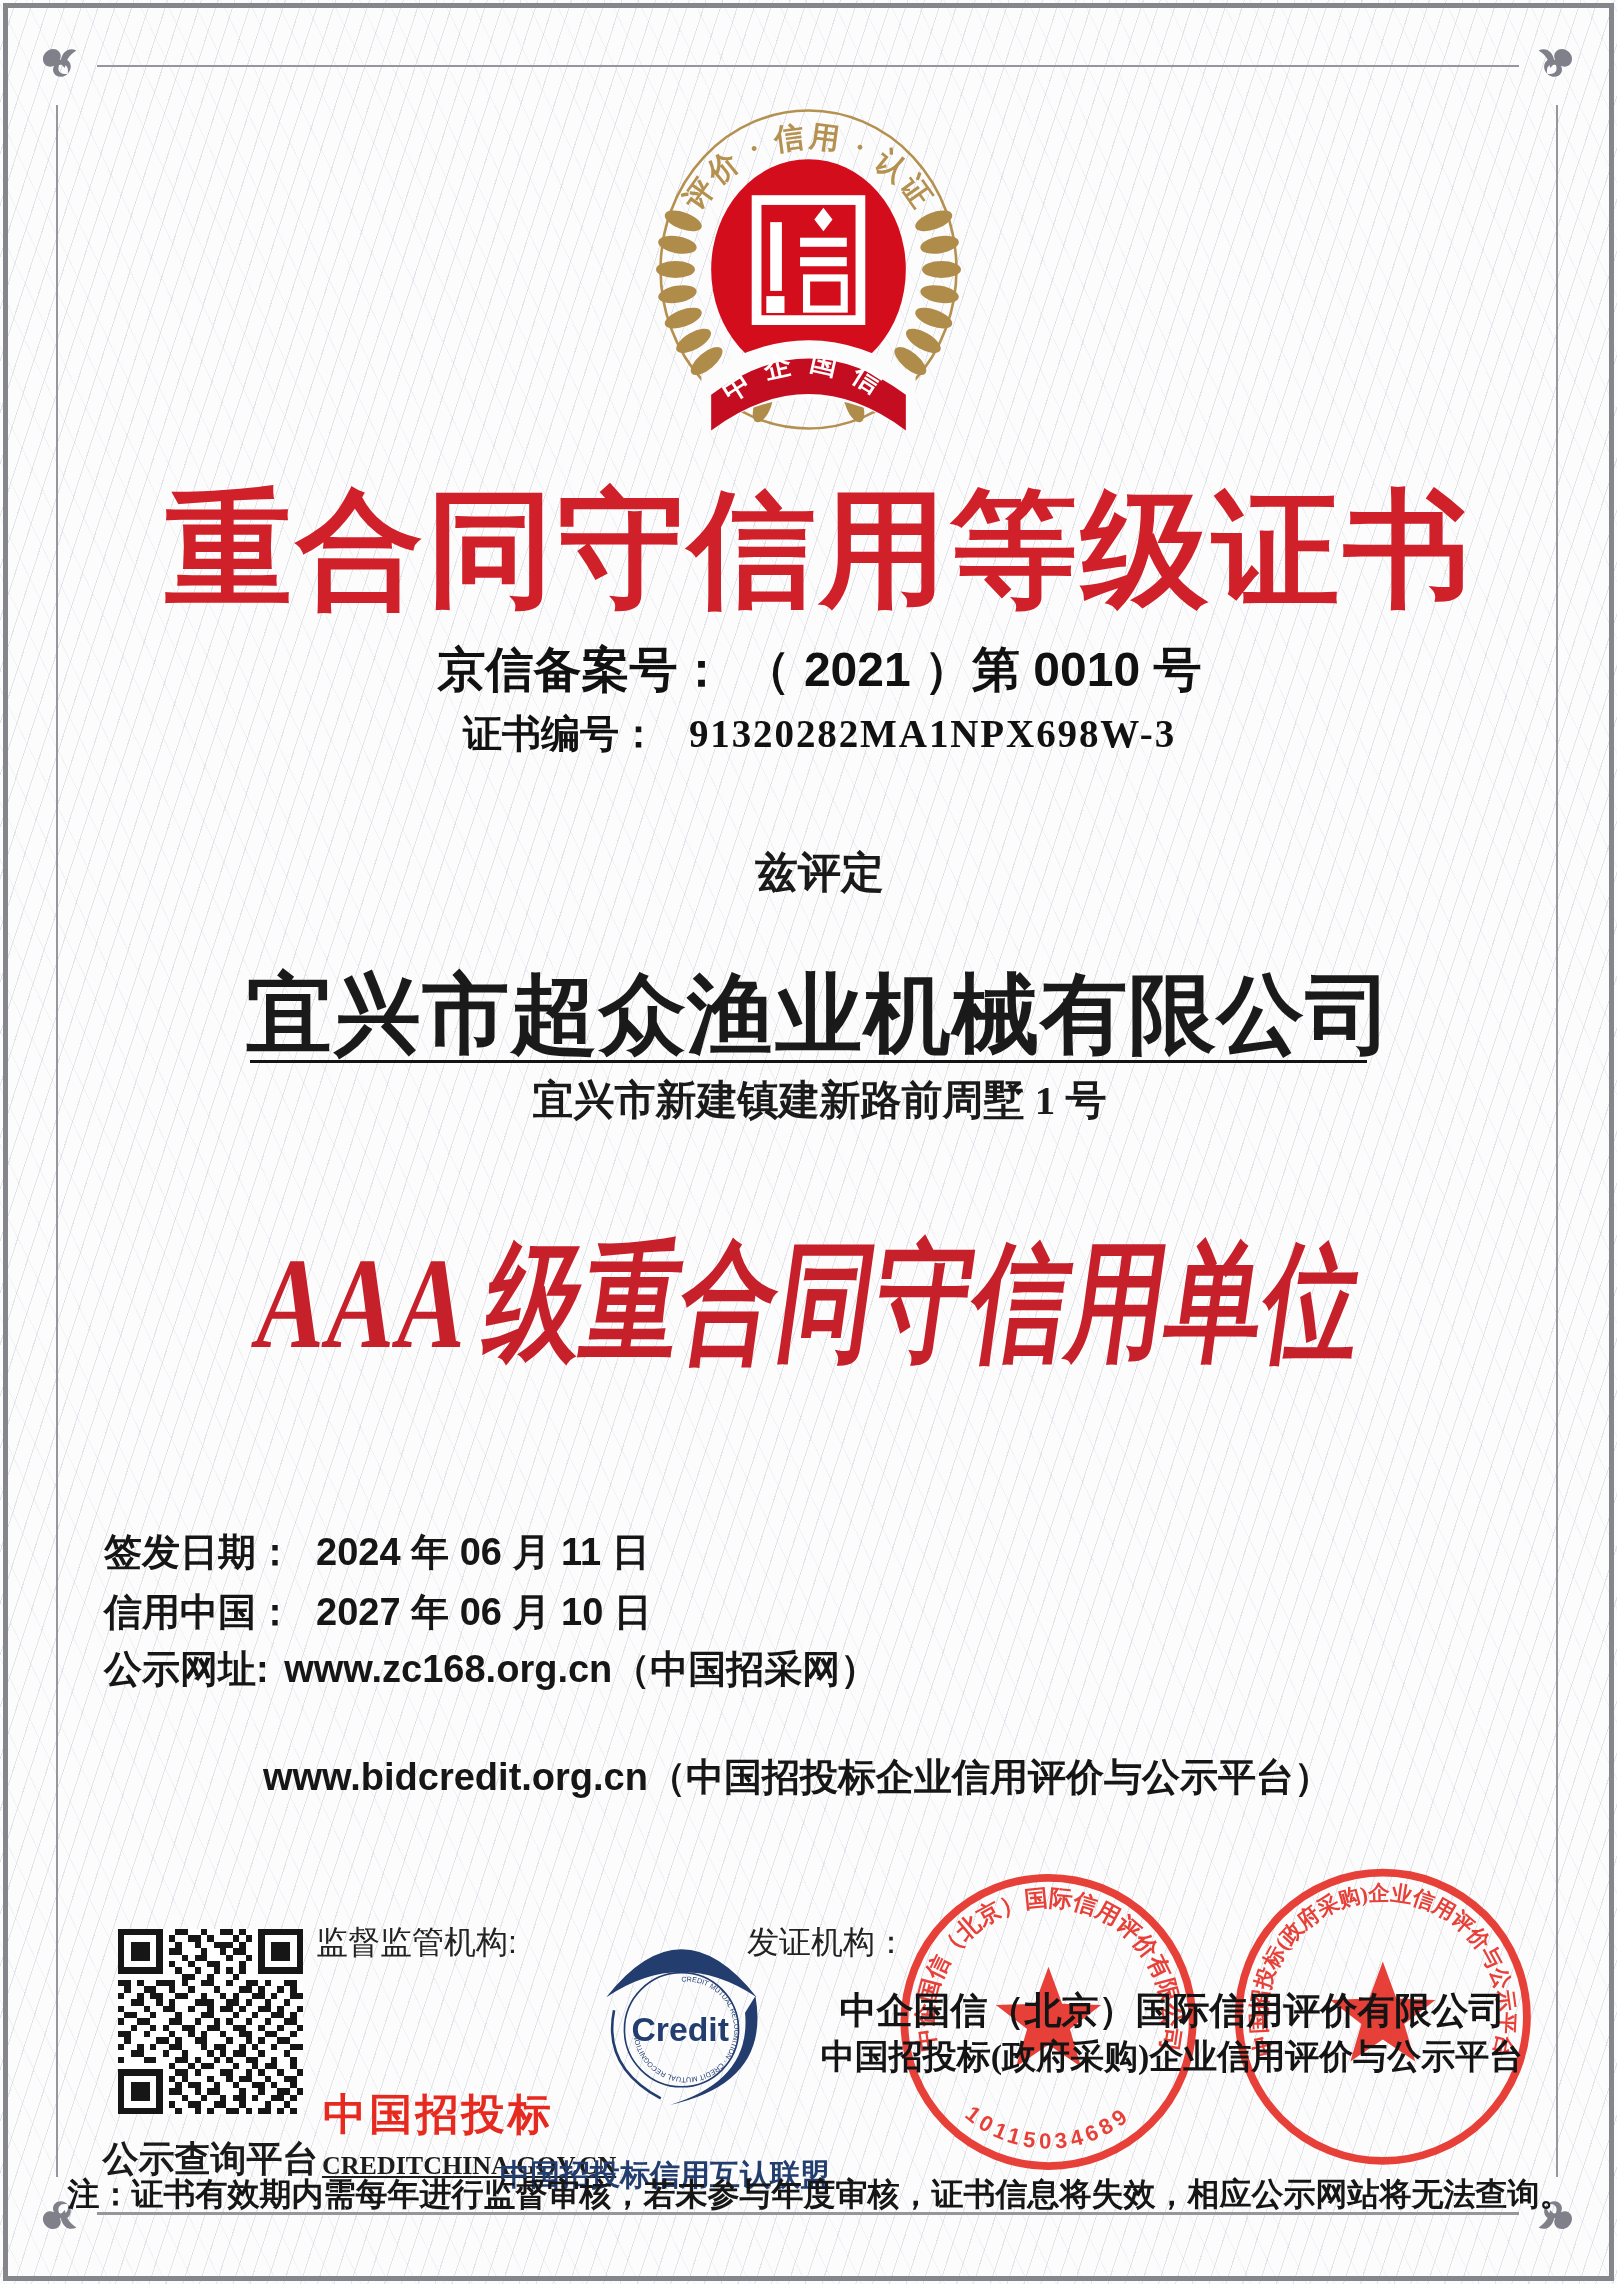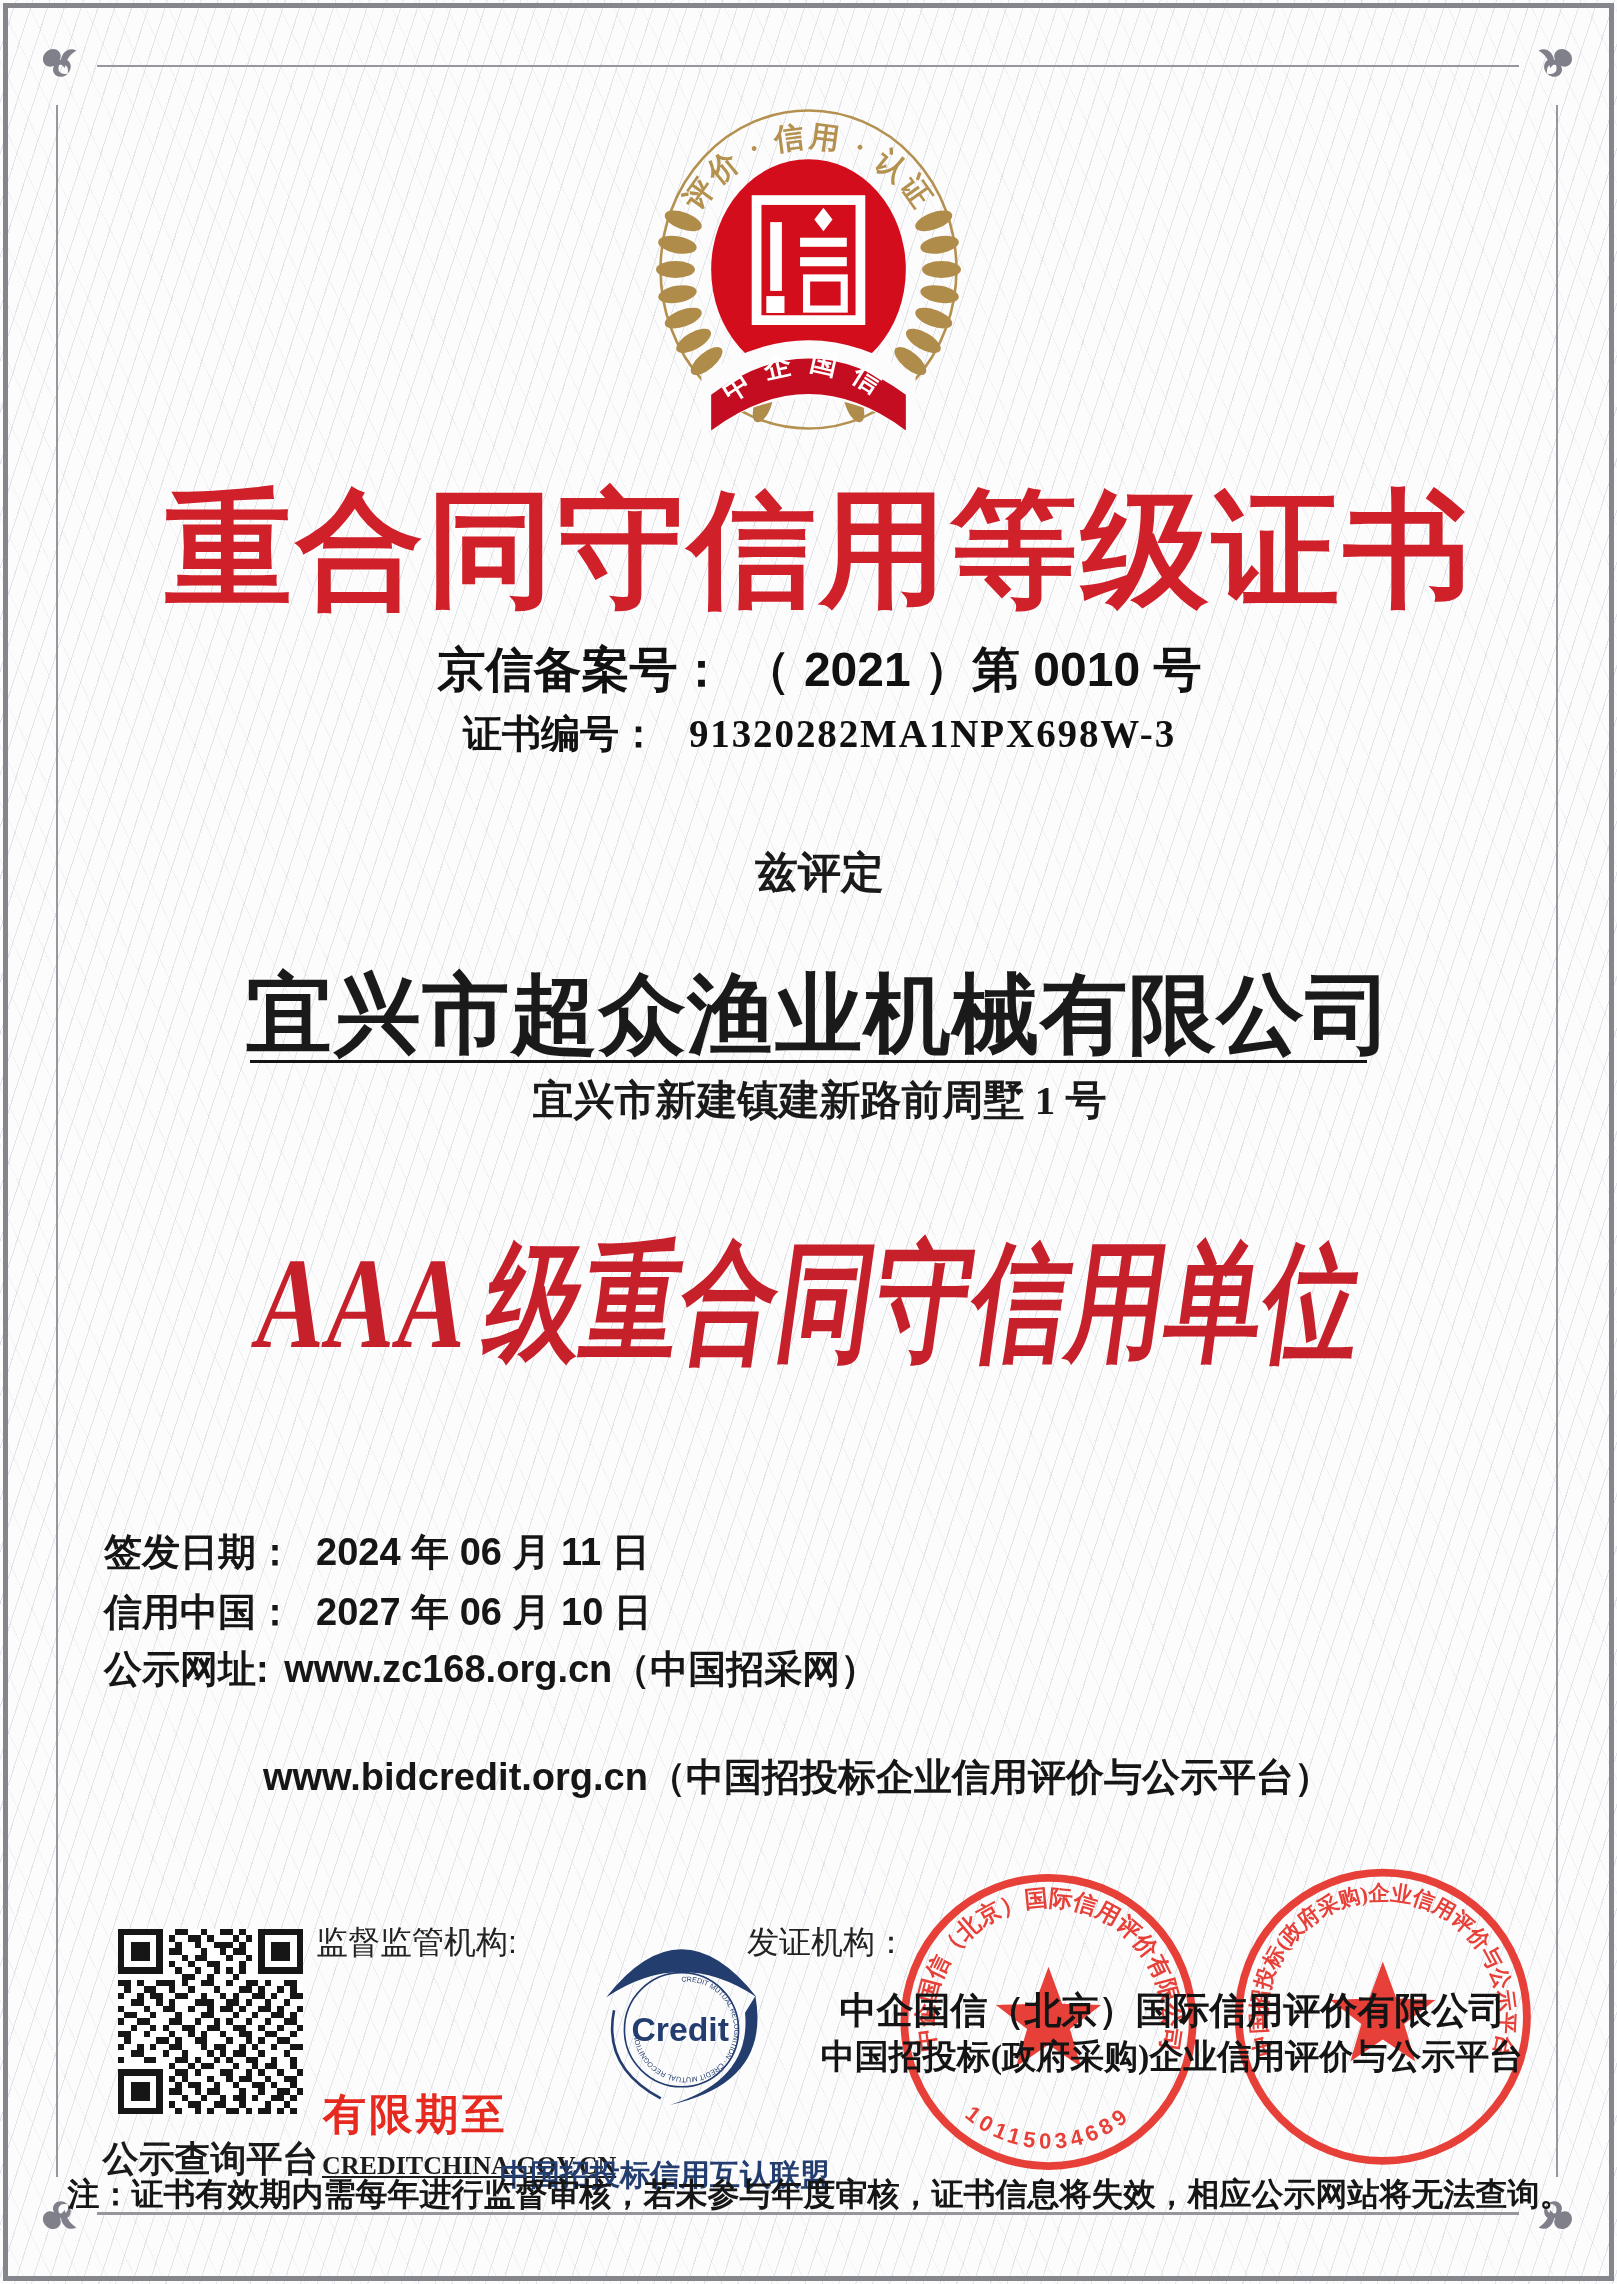--- a/index.html
+++ b/index.html
@@ -180,21 +180,21 @@
           <rect x="24" y="2" width="3" height="3"></rect>
           <rect x="2" y="24" width="3" height="3"></rect>
       </g>
       <path fill="#161616" d="M9 0h2v1H9z M13 0h1v1h-1z M16 0h2v1h-2z M19 0h1v1h-1z M8 1h1v1H8z M11 1h2v1h-2z M14 1h1v1h-1z M18 1h1v1h-1z M20 1h1v1h-1z M9 2h1v1H9z M12 2h1v1h-1z M15 2h3v1h-3z M19 2h1v1h-1z M8 3h2v1H8z M13 3h1v1h-1z M16 3h1v1h-1z M18 3h2v1h-2z M10 4h1v1h-1z M12 4h2v1h-2z M17 4h1v1h-1z M20 4h1v1h-1z M8 5h1v1H8z M11 5h1v1h-1z M14 5h2v1h-2z M19 5h1v1h-1z M9 6h1v1H9z M12 6h1v1h-1z M15 6h1v1h-1z M17 6h1v1h-1z M19 6h1v1h-1z M10 7h2v1h-2z M14 7h1v1h-1z M18 7h1v1h-1z M0 8h2v1H0z M3 8h1v1H3z M6 8h3v1H6z M10 8h1v1h-1z M13 8h2v1h-2z M17 8h1v1h-1z M20 8h2v1h-2z M23 8h1v1h-1z M26 8h2v1h-2z M1 9h1v1H1z M4 9h2v1H4z M8 9h1v1H8z M11 9h1v1h-1z M15 9h1v1h-1z M19 9h2v1h-2z M22 9h1v1h-1z M25 9h1v1h-1z M27 9h1v1h-1z M0 10h1v1H0z M3 10h1v1H3z M5 10h2v1H5z M9 10h2v1H9z M13 10h1v1h-1z M16 10h1v1h-1z M18 10h1v1h-1z M21 10h2v1h-2z M24 10h1v1h-1z M27 10h2v1h-2z M2 11h2v1H2z M6 11h1v1H6z M8 11h1v1H8z M12 11h3v1h-3z M17 11h2v1h-2z M20 11h1v1h-1z M23 11h1v1h-1z M26 11h1v1h-1z M0 12h1v1H0z M4 12h1v1H4z M7 12h2v1H7z M11 12h1v1h-1z M14 12h1v1h-1z M16 12h2v1h-2z M19 12h1v1h-1z M22 12h2v1h-2z M25 12h1v1h-1z M28 12h1v1h-1z M1 13h2v1H1z M5 13h1v1H5z M9 13h1v1H9z M13 13h2v1h-2z M18 13h1v1h-1z M21 13h1v1h-1z M24 13h2v1h-2z M27 13h1v1h-1z M0 14h1v1H0z M3 14h2v1H3z M8 14h2v1H8z M12 14h1v1h-1z M15 14h1v1h-1z M17 14h1v1h-1z M20 14h1v1h-1z M23 14h1v1h-1z M26 14h2v1h-2z M2 15h1v1H2z M5 15h1v1H5z M7 15h1v1H7z M10 15h2v1h-2z M14 15h2v1h-2z M18 15h2v1h-2z M22 15h1v1h-1z M25 15h1v1h-1z M28 15h1v1h-1z M0 16h2v1H0z M4 16h1v1H4z M8 16h1v1H8z M11 16h1v1h-1z M13 16h1v1h-1z M16 16h1v1h-1z M19 16h2v1h-2z M23 16h2v1h-2z M27 16h1v1h-1z M1 17h1v1H1z M6 17h2v1H6z M9 17h1v1H9z M12 17h2v1h-2z M17 17h1v1h-1z M20 17h1v1h-1z M22 17h1v1h-1z M25 17h2v1h-2z M0 18h1v1H0z M3 18h1v1H3z M5 18h1v1H5z M8 18h2v1H8z M13 18h1v1h-1z M15 18h2v1h-2z M19 18h1v1h-1z M21 18h1v1h-1z M24 18h1v1h-1z M27 18h2v1h-2z M2 19h2v1H2z M7 19h1v1H7z M10 19h1v1h-1z M14 19h1v1h-1z M16 19h1v1h-1z M18 19h2v1h-2z M22 19h1v1h-1z M26 19h1v1h-1z M0 20h1v1H0z M4 20h2v1H4z M9 20h2v1H9z M12 20h1v1h-1z M15 20h1v1h-1z M17 20h1v1h-1z M20 20h2v1h-2z M24 20h1v1h-1z M27 20h1v1h-1z M8 21h1v1H8z M11 21h1v1h-1z M13 21h2v1h-2z M18 21h1v1h-1z M21 21h1v1h-1z M23 21h2v1h-2z M27 21h1v1h-1z M9 22h2v1H9z M12 22h1v1h-1z M16 22h2v1h-2z M20 22h1v1h-1z M22 22h1v1h-1z M25 22h1v1h-1z M28 22h1v1h-1z M8 23h1v1H8z M10 23h1v1h-1z M14 23h1v1h-1z M17 23h1v1h-1z M19 23h2v1h-2z M23 23h1v1h-1z M26 23h2v1h-2z M9 24h1v1H9z M11 24h2v1h-2z M15 24h1v1h-1z M18 24h1v1h-1z M21 24h2v1h-2z M24 24h1v1h-1z M27 24h1v1h-1z M8 25h2v1H8z M12 25h1v1h-1z M14 25h2v1h-2z M19 25h1v1h-1z M22 25h1v1h-1z M25 25h2v1h-2z M28 25h1v1h-1z M10 26h1v1h-1z M13 26h1v1h-1z M16 26h1v1h-1z M18 26h2v1h-2z M21 26h1v1h-1z M24 26h2v1h-2z M27 26h1v1h-1z M8 27h1v1H8z M11 27h2v1h-2z M15 27h2v1h-2z M19 27h1v1h-1z M23 27h1v1h-1z M26 27h1v1h-1z M9 28h1v1H9z M12 28h1v1h-1z M14 28h1v1h-1z M17 28h2v1h-2z M20 28h1v1h-1z M22 28h2v1h-2z M25 28h1v1h-1z M27 28h1v1h-1z"></path>
     </svg>
   </div>
   <div class="abs qr-caption" style="left:71px;top:2135px;width:279px;">公示查询平台</div>
 
   <div class="abs small-label" style="left:316px;top:1921px;">监督监管机构:</div>
 
-  <div class="abs cc-name" style="left:323px;top:2086px;">有限期至</div>
+  <div class="abs cc-name" style="left:323px;top:2086px;">中国招投标</div>
   <div class="abs cc-site" style="left:322px;top:2151px;">CREDITCHINA.GOV.CN</div>
 
   <div class="abs" style="left:597px;top:1913px;">
     <svg width="169" height="201" viewBox="0 0 260 310">
       <defs>
           <path id="ccArc" d="M130 106 a74 74 0 1 1 -0.1 0.01"></path>
         </defs>
       <path d="M14,130 Q130,-18 246,130 Q130,52 14,130 Z" fill="#233d6e"></path>
       <path d="M244,128 Q268,262 112,296 Q238,258 228,154 Z" fill="#233d6e"></path>
       <path d="M26,150 Q8,238 98,286" fill="none" stroke="#233d6e" stroke-width="4"></path>

